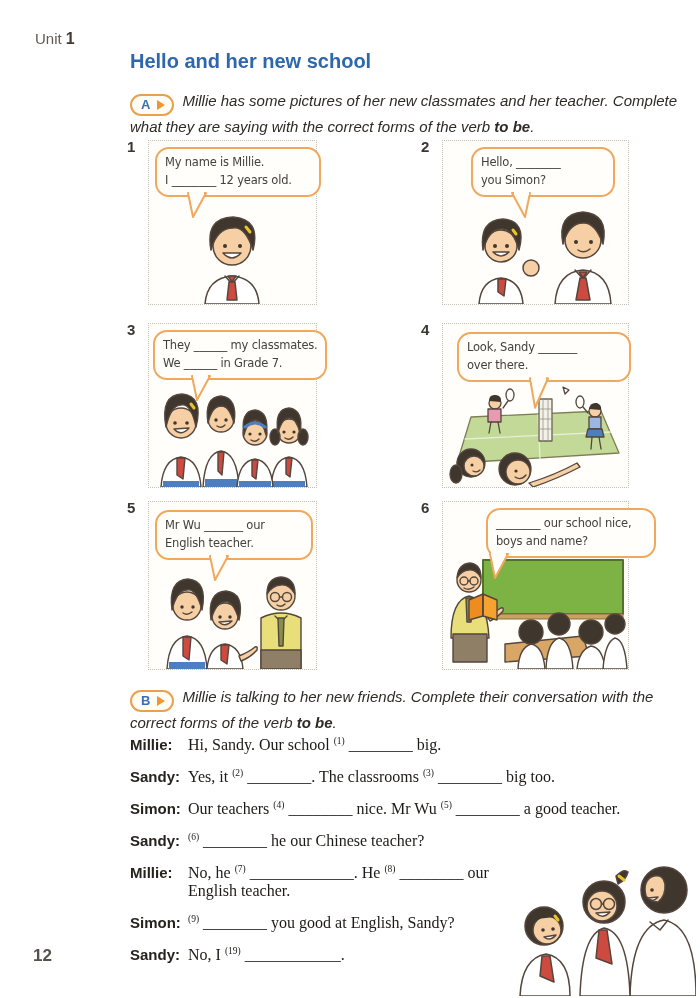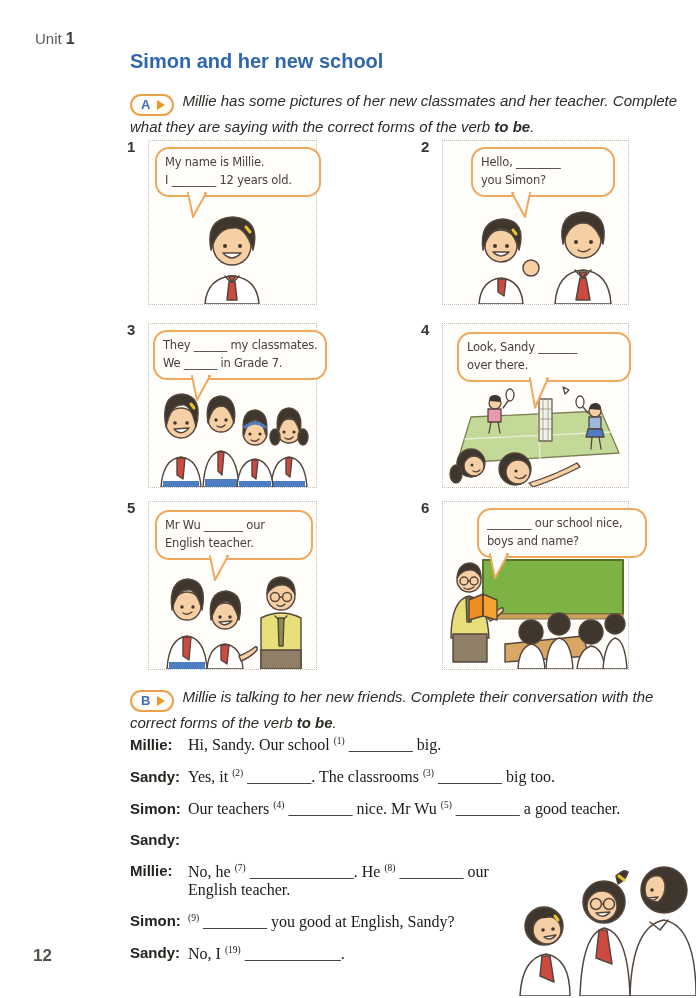--- a/index.html
+++ b/index.html
@@ -33,41 +33,41 @@
   .bubble{position:absolute;z-index:2;background:#fffefb;border:2px solid #f0a85e;border-radius:14px;
           padding:5px 8px;font-family:"DejaVu Sans",sans-serif;font-size:11.5px;letter-spacing:-0.2px;
           line-height:1.55;color:#46413b;}
   .bubble .ln{display:block;white-space:nowrap;}
   .tail{position:absolute;z-index:3;}
   .pg1 .bubble{left:6px;top:6px;width:146px;}   .pg1 .tail{left:36px;top:50px;}
   .pg2 .bubble{left:28px;top:6px;width:124px;}  .pg2 .tail{left:66px;top:50px;transform:scaleX(-1);}
   .pg3 .bubble{left:4px;top:6px;width:154px;}   .pg3 .tail{left:40px;top:50px;}
   .pg4 .bubble{left:14px;top:8px;width:154px;}  .pg4 .tail{left:84px;top:52px;height:34px;}
   .pg5 .bubble{left:6px;top:8px;width:138px;}   .pg5 .tail{left:58px;top:52px;}
-  .pg6 .bubble{left:34px;top:6px;width:150px;}  .pg6 .tail{left:44px;top:50px;}
+  .pg6 .bubble{left:43px;top:6px;width:150px;}  .pg6 .tail{left:44px;top:50px;}
   .illu{position:absolute;left:0;bottom:0;z-index:1;}
   
   .dialogue{position:absolute;left:130px;top:735px;width:560px;font-family:"Liberation Serif",serif;
             font-size:16px;color:#1d1b18;}
   .drow{display:flex;margin-bottom:12px;line-height:1.25;align-items:center;}
   .spk{flex:0 0 58px;font-family:"Liberation Sans",sans-serif;font-weight:bold;font-size:15px;color:#26221e;}
   .dtxt{white-space:nowrap;}
   .dcont{padding-left:58px;margin:-6px 0 12px 0;line-height:1.25;}
   sup.mark{font-size:9.5px;vertical-align:6px;letter-spacing:0;}
   .pageno{position:absolute;left:33px;top:946px;font-weight:bold;font-size:17px;color:#55514b;}
   .kids{position:absolute;left:500px;top:846px;z-index:1;}
 </style>
 </head>
 <body>
 
 <div class="page">
 
   <div class="unit"><span>Unit</span> <b>1</b></div>
 
-  <h1 class="title">Simon and her new school</h1>
+  <h1 class="title">Hello and her new school</h1>
 
   <div class="exA">
     <p class="instr" style="margin:0">
       <span class="badge">
           <span class="bl">A</span>
           <span class="tri"></span>
         </span><span>Millie has some pictures of her new classmates and her teacher. Complete what they are saying with the correct forms of the verb </span><b>to be</b><span>.</span>
     </p>
   </div>
 
@@ -345,20 +345,21 @@
     <div class="drow">
       <span class="spk">Sandy:</span>
       <span class="dtxt"><span>Yes, it </span><sup class="mark">(2)</sup><span> ________. The classrooms </span><sup class="mark">(3)</sup><span> ________ big too.</span></span>
     </div>
     <div class="drow">
       <span class="spk">Simon:</span>
       <span class="dtxt"><span>Our teachers </span><sup class="mark">(4)</sup><span> ________ nice. Mr Wu </span><sup class="mark">(5)</sup><span> ________ a good teacher.</span></span>
     </div>
     <div class="drow">
       <span class="spk">Sandy:</span>
+      <span class="dtxt"><span></span><sup class="mark">(6)</sup><span> ________ he our Chinese teacher?</span></span>
     </div>
     <div class="drow" style="margin-bottom:4px">
       <span class="spk">Millie:</span>
       <span class="dtxt"><span>No, he </span><sup class="mark">(7)</sup><span> _____________. He </span><sup class="mark">(8)</sup><span> ________ our</span></span>
     </div>
     <div class="dcont">English teacher.</div>
     <div class="drow">
       <span class="spk">Simon:</span>
       <span class="dtxt"><span></span><sup class="mark">(9)</sup><span> ________ you good at English, Sandy?</span></span>
     </div>

